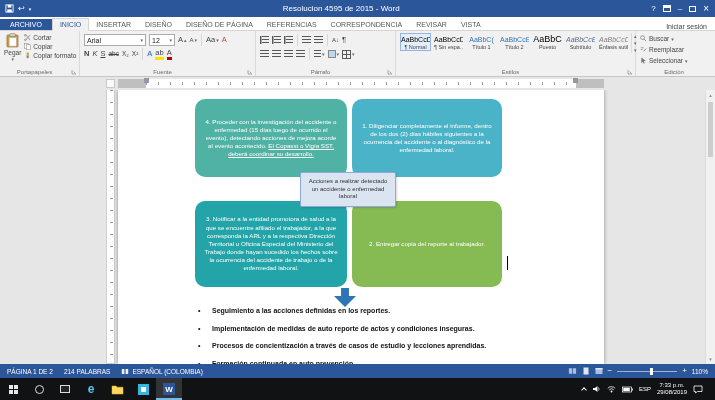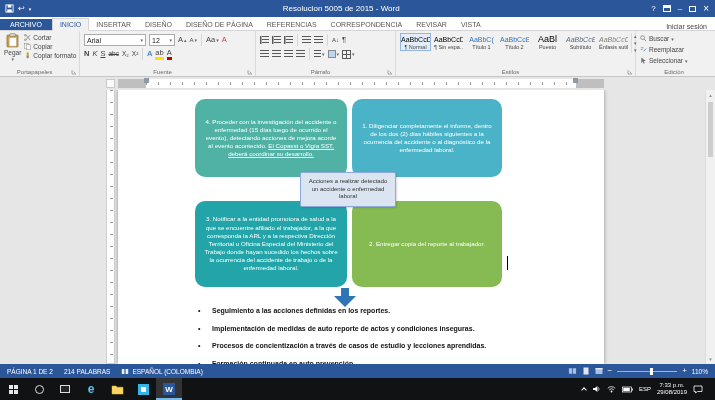--- a/index.html
+++ b/index.html
@@ -127,21 +127,21 @@
   <div class="titlebar">
     <div class="qat">
       <svg width="9" height="9" viewBox="0 0 10 10">
           <rect x="1" y="1" width="8" height="8" fill="none" stroke="#fff"></rect>
           <rect x="3" y="1" width="4" height="3" fill="#fff"></rect>
           <rect x="2.5" y="6" width="5" height="3" fill="#fff"></rect>
         </svg>
       <span class="g">↩</span>
       <span class="caret" style="color:#fff">▾</span>
     </div>
-    <div class="title">Resolucion 5005 de 2015 - Word</div>
+    <div class="title">Resolucion 4595 de 2015 - Word</div>
     <div class="tcontrols">
       <span class="g">?</span>
       <span class="ribopt"></span>
       <span class="g">–</span>
       <span class="winbox"></span>
       <span class="closex">×</span>
     </div>
   </div>
 
   <div class="tabrow">
@@ -294,21 +294,21 @@
             </div>
           <div class="chip h">
               <div class="prev">AaBbC(</div>
               <div class="nm">Título 1</div>
             </div>
           <div class="chip h">
               <div class="prev">AaBbCcE</div>
               <div class="nm">Título 2</div>
             </div>
           <div class="chip big">
-              <div class="prev">AaBl</div>
+              <div class="prev">AaBbC</div>
               <div class="nm">Puesto</div>
             </div>
           <div class="chip it">
               <div class="prev">AaBbCcE</div>
               <div class="nm">Subtítulo</div>
             </div>
           <div class="chip gray">
               <div class="prev">AaBbCcDi</div>
               <div class="nm">Énfasis sutil</div>
             </div>

